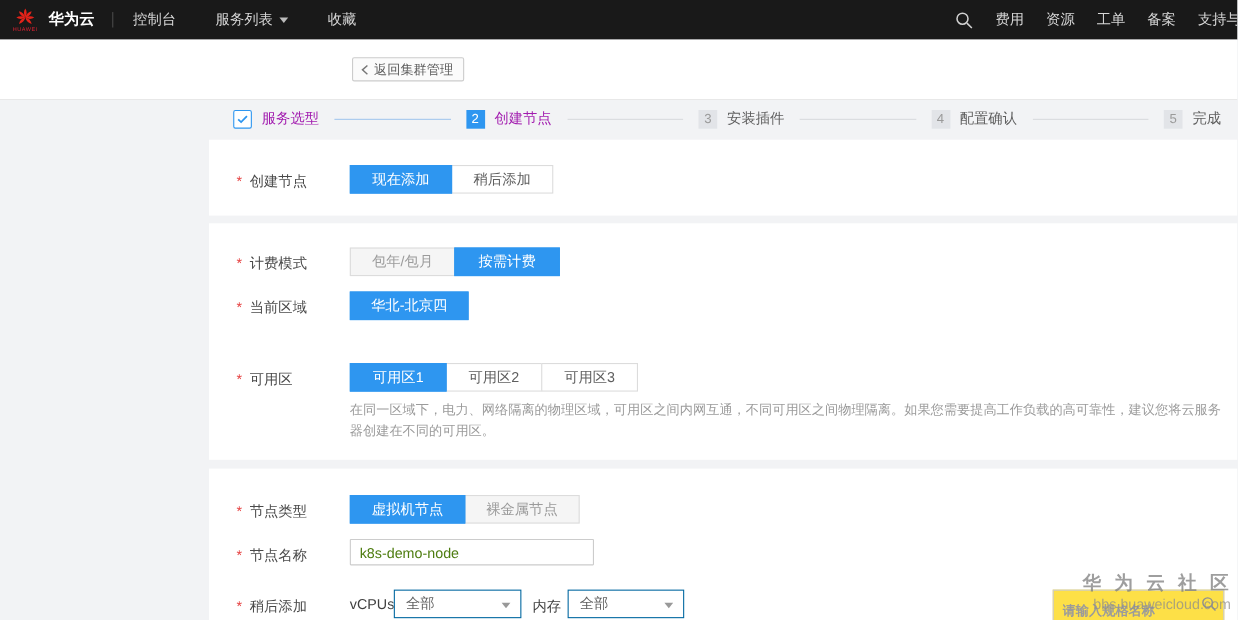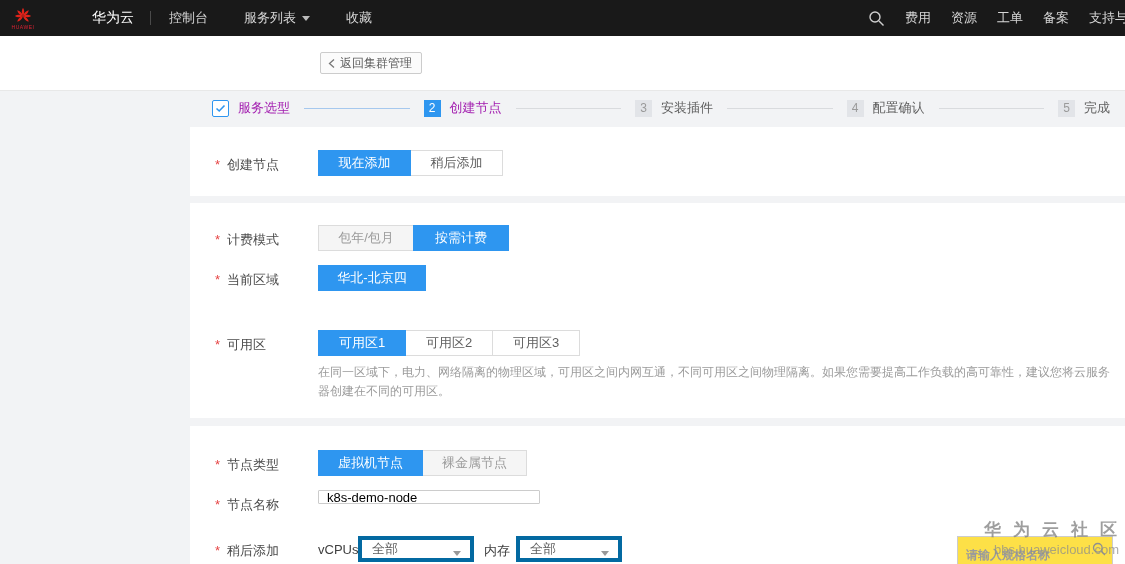--- a/index.html
+++ b/index.html
@@ -7,21 +7,21 @@
     width:1125px;height:564px;overflow:hidden;position:relative;
     background:#f2f3f5;
     font-family:"Liberation Sans","DejaVu Sans",sans-serif;
     -webkit-font-smoothing:antialiased;
   }
   
   .topbar{position:absolute;left:0;top:0;width:1125px;height:36px;background:#191919;}
   .topbar-left{position:absolute;left:8px;top:0;height:36px;display:flex;align-items:center;}
   .logo{display:flex;flex-direction:column;align-items:center;width:30px;margin-right:6px;cursor:pointer;}
   .logo-word{font-size:5px;color:#d23;letter-spacing:.5px;margin-top:-1px;}
-  .brand{color:#fff;font-size:14px;font-weight:normal;margin-right:16px;margin-left:48px;}
+  .brand{color:#fff;font-size:14px;font-weight:bold;margin-right:16px;}
   .tb-sep{width:1px;height:14px;background:#4a4a4a;margin-right:18px;}
   .tb-item{color:#d6d6d6;font-size:13px;margin-right:36px;cursor:pointer;display:flex;align-items:center;}
   .caret-down{width:0;height:0;border-left:4px solid transparent;border-right:4px solid transparent;border-top:5px solid #bbb;margin-left:6px;}
   .topbar-right{position:absolute;left:868px;top:0;height:36px;display:flex;align-items:center;gap:20px;white-space:nowrap;}
   .tb-ritem{color:#d6d6d6;font-size:13px;cursor:pointer;}
   
   .pagehead{position:absolute;left:0;top:36px;width:1125px;height:55px;background:#fff;border-bottom:1px solid #e8e8e8;box-sizing:border-box;}
   .page-title{position:absolute;left:186px;top:14px;font-size:19px;color:#282828;}
   .back-btn{position:absolute;left:320px;top:16px;height:22px;line-height:20px;padding:0 9px 0 6px;border:1px solid #ccc;border-radius:2px;background:#fbfbfb;font-size:12px;color:#5c5c5c;display:flex;align-items:center;cursor:pointer;box-sizing:border-box;}
   .back-btn svg{margin-right:4px;}
@@ -44,23 +44,23 @@
   .card3{top:426px;height:138px;}
   .form-label{position:absolute;left:25px;font-size:13px;color:#4a4a4a;}
   .form-label::before{content:"*";color:#e64545;margin-right:7px;font-size:13px;}
   .btn-group{position:absolute;left:128px;display:flex;}
   .opt{height:26px;line-height:24px;text-align:center;font-size:13px;box-sizing:border-box;border:1px solid #dcdcdc;background:#fff;color:#5f5f5f;cursor:pointer;margin-left:-1px;}
   .opt:first-child{margin-left:0;}
   .opt.sel{background:#2e96f0;border-color:#2e96f0;color:#fff;position:relative;z-index:1;}
   .opt.muted{background:#f5f5f5;color:#9b9b9b;}
   .w93{width:93px;} .w96{width:96px;} .w108{width:108px;} .w88{width:88px;} .w105{width:105px;}
   .hint{position:absolute;font-size:12px;color:#9b9b9b;line-height:19px;}
-  .text-input{position:absolute;height:14px;box-sizing:border-box;border:1px solid #ccc;border-radius:1px;padding:0 8px;font-size:13px;color:#000000;font-family:"Liberation Sans","DejaVu Sans",sans-serif;outline:none;background:#fff;}
+  .text-input{position:absolute;height:24px;box-sizing:border-box;border:1px solid #ccc;border-radius:1px;padding:0 8px;font-size:13px;color:#4d7c0f;font-family:"Liberation Sans","DejaVu Sans",sans-serif;outline:none;background:#fff;}
   .inline-label{position:absolute;font-size:13px;color:#3f3f3f;}
-  .dropdown{position:absolute;height:26px;box-sizing:border-box;border:4px solid #0369a1;background:#fff;display:flex;align-items:center;padding:0 10px;font-size:13px;color:#5f5f5f;cursor:pointer;}
+  .dropdown{position:absolute;height:26px;box-sizing:border-box;border:1px solid #0369a1;background:#fff;display:flex;align-items:center;padding:0 10px;font-size:13px;color:#5f5f5f;cursor:pointer;}
   .dropdown .dd-caret{position:absolute;right:9px;top:11px;width:0;height:0;border-left:4px solid transparent;border-right:4px solid transparent;border-top:5px solid #999;}
   .search-wrap{position:absolute;left:767px;top:110px;width:156px;height:26px;}
   .search-input{width:100%;height:38px;box-sizing:border-box;border:1px solid #ccc;padding:0 26px 0 8px;font-size:12px;color:#555;font-family:"Liberation Sans","DejaVu Sans",sans-serif;outline:none;background:#fde047;font-weight:bold;}
   .search-input::placeholder{color:#9b9b9b;}
   .search-ico{position:absolute;right:7px;top:6px;cursor:pointer;}
   
   .watermark{position:absolute;right:2px;top:518px;text-align:right;z-index:5;pointer-events:none;}
   .wm1{font-size:17px;font-weight:bold;color:rgba(120,120,120,.72);letter-spacing:12px;margin-right:-6px;}
   .wm2{font-size:13px;color:rgba(140,140,140,.72);margin-top:1px;margin-right:4px;}
 </style>

